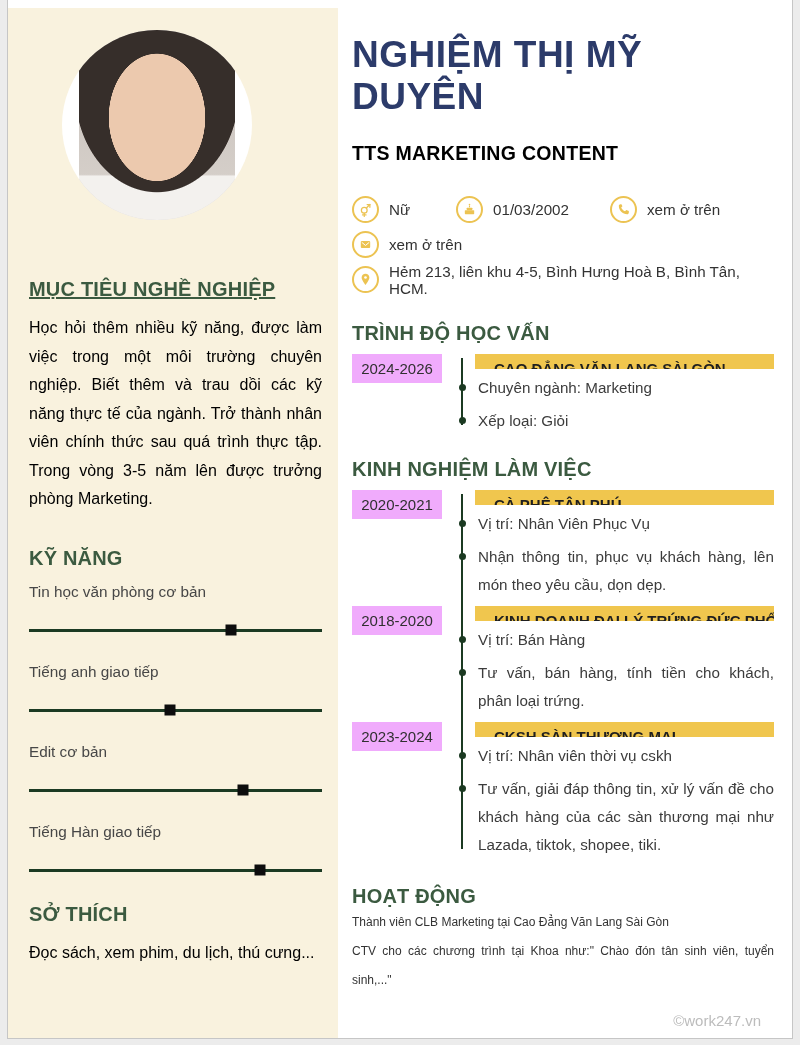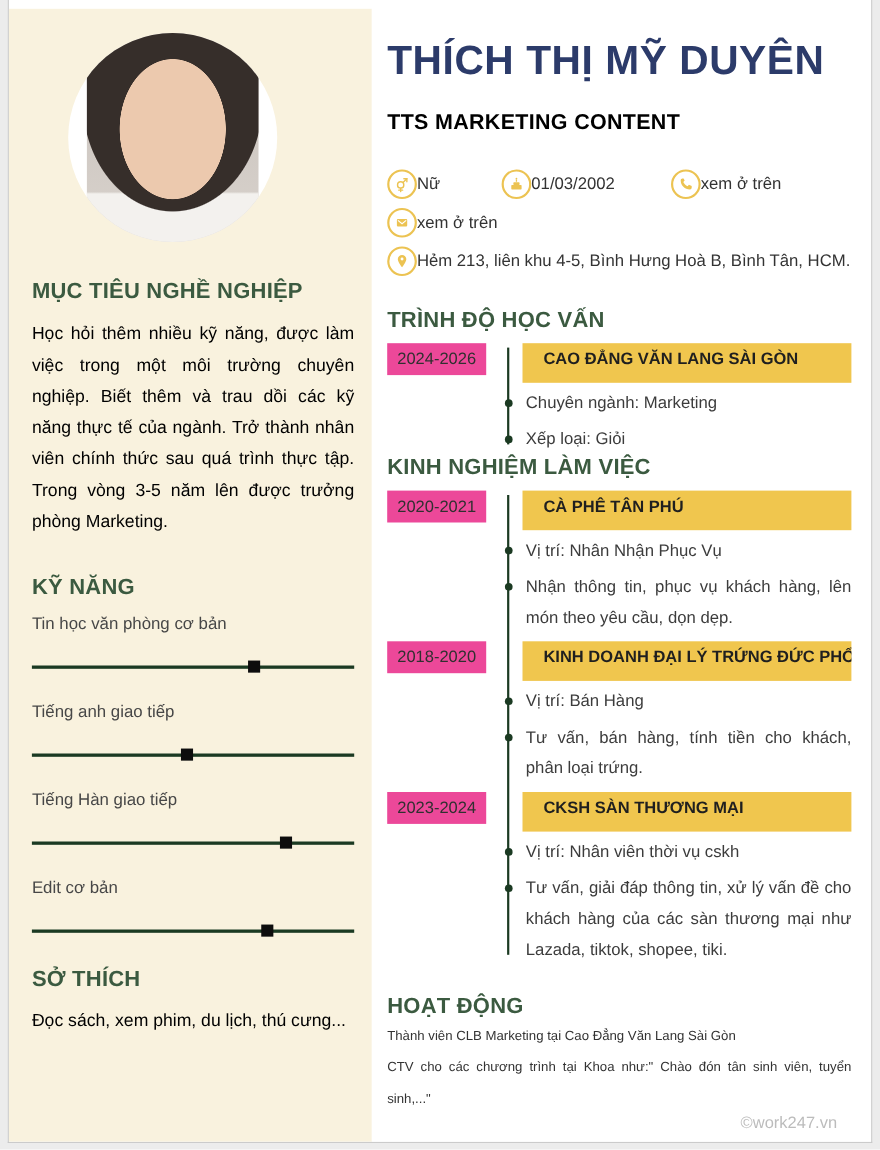--- a/index.html
+++ b/index.html
@@ -33,21 +33,21 @@
     background:
       radial-gradient(ellipse 50px 66px at 50% 46%, #ecc9ae 96%, rgba(0,0,0,0) 97%),
       radial-gradient(ellipse 84px 104px at 50% 32%, #362e2a 97%, rgba(0,0,0,0) 98%),
       linear-gradient(rgba(0,0,0,0) 76%, #f3f1ee 77%),
       linear-gradient(#c6bfba,#d9d3cd);
   }
   .sb-h2 {
     color:#3b5a40; font-size:20px; font-weight:bold; letter-spacing:.2px;
     margin:33px 0 13px;
   }
-  .sb-objective-heading { margin-top:34px; }
+  .sb-objective-heading { margin-top:58px;text-decoration:underline; }
   .sb-text { font-size:16px; line-height:28.5px; text-align:justify; color:#000000; }
   .skill { margin-bottom:27px; }
   .skill-label { font-size:15.3px; color:#474747; margin-bottom:24px; }
   .skill-bar { position:relative; height:11px; }
   .skill-bar::before {
     content:""; position:absolute; left:0; right:0; top:50%; height:2.5px;
     margin-top:-1px; background:#1b3a22;
   }
   .skill-marker {
     position:absolute; top:50%; width:11px; height:11px; background:#0d0d0d;
@@ -55,44 +55,44 @@
   }
   
   .main {
     position:absolute; left:330px; right:0; top:0; bottom:0;
     padding:34px 18px 0 14px; background:#fff;
   }
   .name { color:#2c3b6a; font-size:37px; font-weight:bold; letter-spacing:.5px; }
   .job-title { color:#000000; font-size:19.5px; font-weight:bold; margin-top:24px; letter-spacing:.3px; }
   .contact { margin-top:27px; }
   .contact-row { display:flex; align-items:center; height:35px; }
-  .contact-cell { display:flex; align-items:center; font-size:15.2px; color:#333; }
+  .contact-cell { display:flex; align-items:center; gap:10px; font-size:15.2px; color:#333; }
   .cc-1 { width:104px; } .cc-2 { width:154px; } .cc-3 { flex:1; }
   .icon-circle {
     width:27px; height:27px; border-radius:50%; border:2px solid #ecc352;
     display:flex; align-items:center; justify-content:center; flex:none;
   }
   .icon-circle svg { display:block; }
   .m-h2 { color:#3b5a40; font-size:20px; font-weight:bold; letter-spacing:.2px; }
-  .sec-edu { margin-top:25px; } .sec-exp { } .sec-act { margin-top:26px; }
+  .sec-edu { margin-top:25px; } .sec-exp { margin-top:23px; } .sec-act { margin-top:26px; }
   
   .tl { position:relative; margin-top:9px; }
   .tl::before {
     content:""; position:absolute; left:109px; top:4px; bottom:10px;
     width:2px; background:#1b3a22;
   }
   .tl-entry { display:flex; align-items:flex-start; }
   .tl-entry + .tl-entry { margin-top:7px; }
   .tl-period {
     flex:none; width:90px; height:29px; line-height:29px;
-    background:#ec4899; text-align:center; font-size:15px; color:#303030;
+    background:#f0abfc; text-align:center; font-size:15px; color:#303030;
   }
   .tl-body { flex:1; margin-left:33px; position:relative; min-width:0; }
   .tl-title {
-    position:relative; background:#f0c64e; height:36px; line-height:29px;
+    position:relative; background:#f0c64e; height:15px; line-height:29px;
     font-weight:bold; font-size:15px; color:#1f1f1f; padding-left:19px;
     white-space:nowrap; overflow:hidden;
   }
   .tl-title::before {
     content:""; position:absolute; left:-19px; top:8px; width:13px; height:13px;
     border-radius:50%; background:#f0c64e;
   }
   .tl-bullet {
     position:relative; padding-left:3px; margin-top:5px;
     font-size:15.2px; line-height:28px; color:#3c3c3c; text-align:justify;
@@ -129,39 +129,39 @@
         <span class="skill-marker" style="left: 69%;"></span>
       </div>
     </div>
     <div class="skill">
       <div class="skill-label">Tiếng anh giao tiếp</div>
       <div class="skill-bar">
         <span class="skill-marker" style="left: 48%;"></span>
       </div>
     </div>
     <div class="skill">
+      <div class="skill-label">Edit cơ bản</div>
+      <div class="skill-bar">
+        <span class="skill-marker" style="left: 73%;"></span>
+      </div>
+    </div>
+    <div class="skill">
       <div class="skill-label">Tiếng Hàn giao tiếp</div>
       <div class="skill-bar">
         <span class="skill-marker" style="left: 79%;"></span>
-      </div>
-    </div>
-    <div class="skill">
-      <div class="skill-label">Edit cơ bản</div>
-      <div class="skill-bar">
-        <span class="skill-marker" style="left: 73%;"></span>
       </div>
     </div>
 
     <h2 class="sb-h2" style="margin-top:25px">SỞ THÍCH</h2>
     <p class="sb-text" style="text-align:left">Đọc sách, xem phim, du lịch, thú cưng...</p>
   </aside>
 
   <main class="main">
 
-    <h1 class="name">THÍCH THỊ MỸ DUYÊN</h1>
+    <h1 class="name">NGHIỆM THỊ MỸ DUYÊN</h1>
     <div class="job-title">TTS MARKETING CONTENT</div>
 
     <div class="contact">
       <div class="contact-row">
         <div class="contact-cell cc-1">
           <span class="icon-circle">
             <svg width="15" height="15" viewBox="0 0 24 24" fill="none" stroke="#ecc352" stroke-width="2" stroke-linecap="round">
               <circle cx="10" cy="13" r="4.6"></circle>
               <line x1="10" y1="17.6" x2="10" y2="23"></line>
                 <line x1="7.2" y1="20.6" x2="12.8" y2="20.6"></line>
@@ -229,21 +229,21 @@
       </div>
     </section>
 
     <section class="sec-exp">
       <h2 class="m-h2">KINH NGHIỆM LÀM VIỆC</h2>
       <div class="tl">
         <div class="tl-entry">
           <div class="tl-period">2020-2021</div>
           <div class="tl-body">
             <div class="tl-title">CÀ PHÊ TÂN PHÚ</div>
-            <div class="tl-bullet">Vị trí: Nhân Nhận Phục Vụ</div>
+            <div class="tl-bullet">Vị trí: Nhân Viên Phục Vụ</div>
             <div class="tl-bullet">Nhận thông tin, phục vụ khách hàng, lên món theo yêu cầu, dọn dẹp.</div>
           </div>
         </div>
         <div class="tl-entry">
           <div class="tl-period">2018-2020</div>
           <div class="tl-body">
             <div class="tl-title">KINH DOANH ĐẠI LÝ TRỨNG ĐỨC PHỔ</div>
             <div class="tl-bullet">Vị trí: Bán Hàng</div>
             <div class="tl-bullet">Tư vấn, bán hàng, tính tiền cho khách, phân loại trứng.</div>
           </div>

